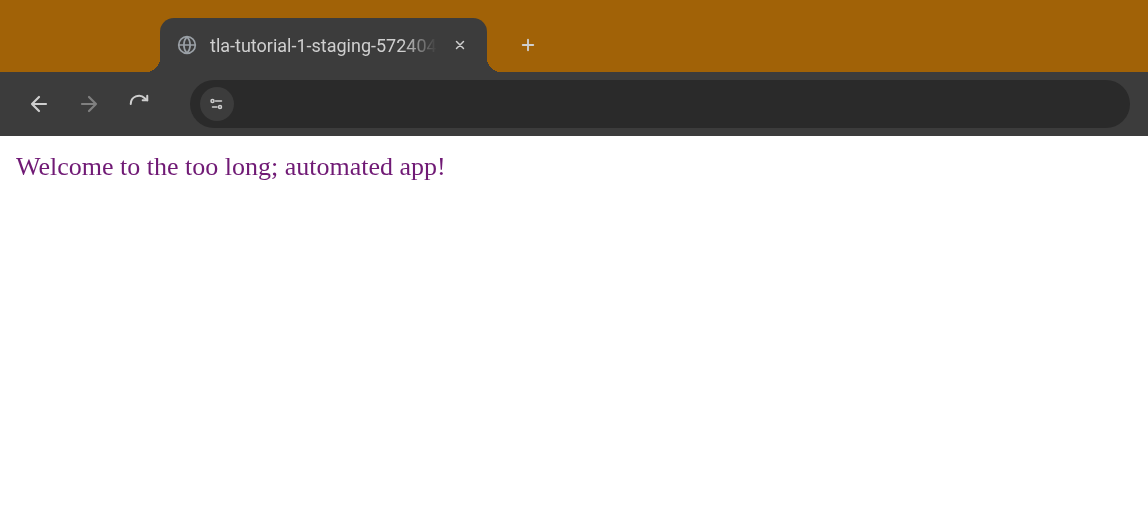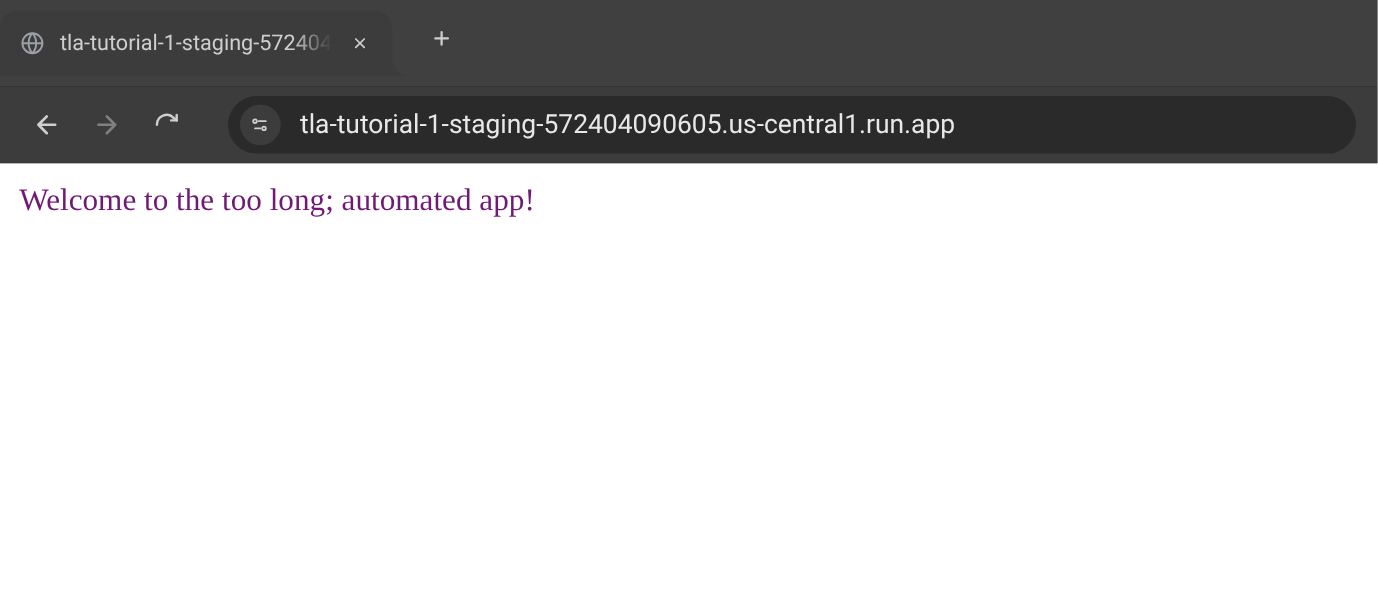--- a/index.html
+++ b/index.html
@@ -10,22 +10,23 @@
       background: #ffffff;
       overflow: hidden;
     }
     .browser-chrome {
       background: #1f1f1f;
       width: 100%;
     }
     .tab-strip {
       height: 72px;
       display: flex;
-      align-items: center;
-      background: #404040;
+      align-items: flex-end;
+      padding-left: 160px;
+      background: #a16207;
     }
     .tab {
       background: #3c3c3c;
       height: 54px;
       display: flex;
       align-items: center;
       padding: 0 16px;
       border-radius: 14px 14px 0 0;
       gap: 12px;
       max-width: 420px;
@@ -189,20 +190,19 @@
     </div>
     <div class="address-bar">
       <span class="site-controls">
         <svg width="18" height="18" viewBox="0 0 24 24" fill="none" stroke="#cfcfcf" stroke-width="2" stroke-linecap="round">
           <circle cx="6" cy="8" r="2"></circle>
           <path d="M10 8h8"></path>
           <circle cx="16" cy="16" r="2"></circle>
           <path d="M6 16h6"></path>
         </svg>
       </span>
-      <span class="url-text">tla-tutorial-1-staging-572404090605.us-central1.run.app</span>
     </div>
   </div>
 </div>
 
 <div class="page-content">
   <p class="page-text">Welcome to the too long; automated app!</p>
 </div>
 
 </body></html>

